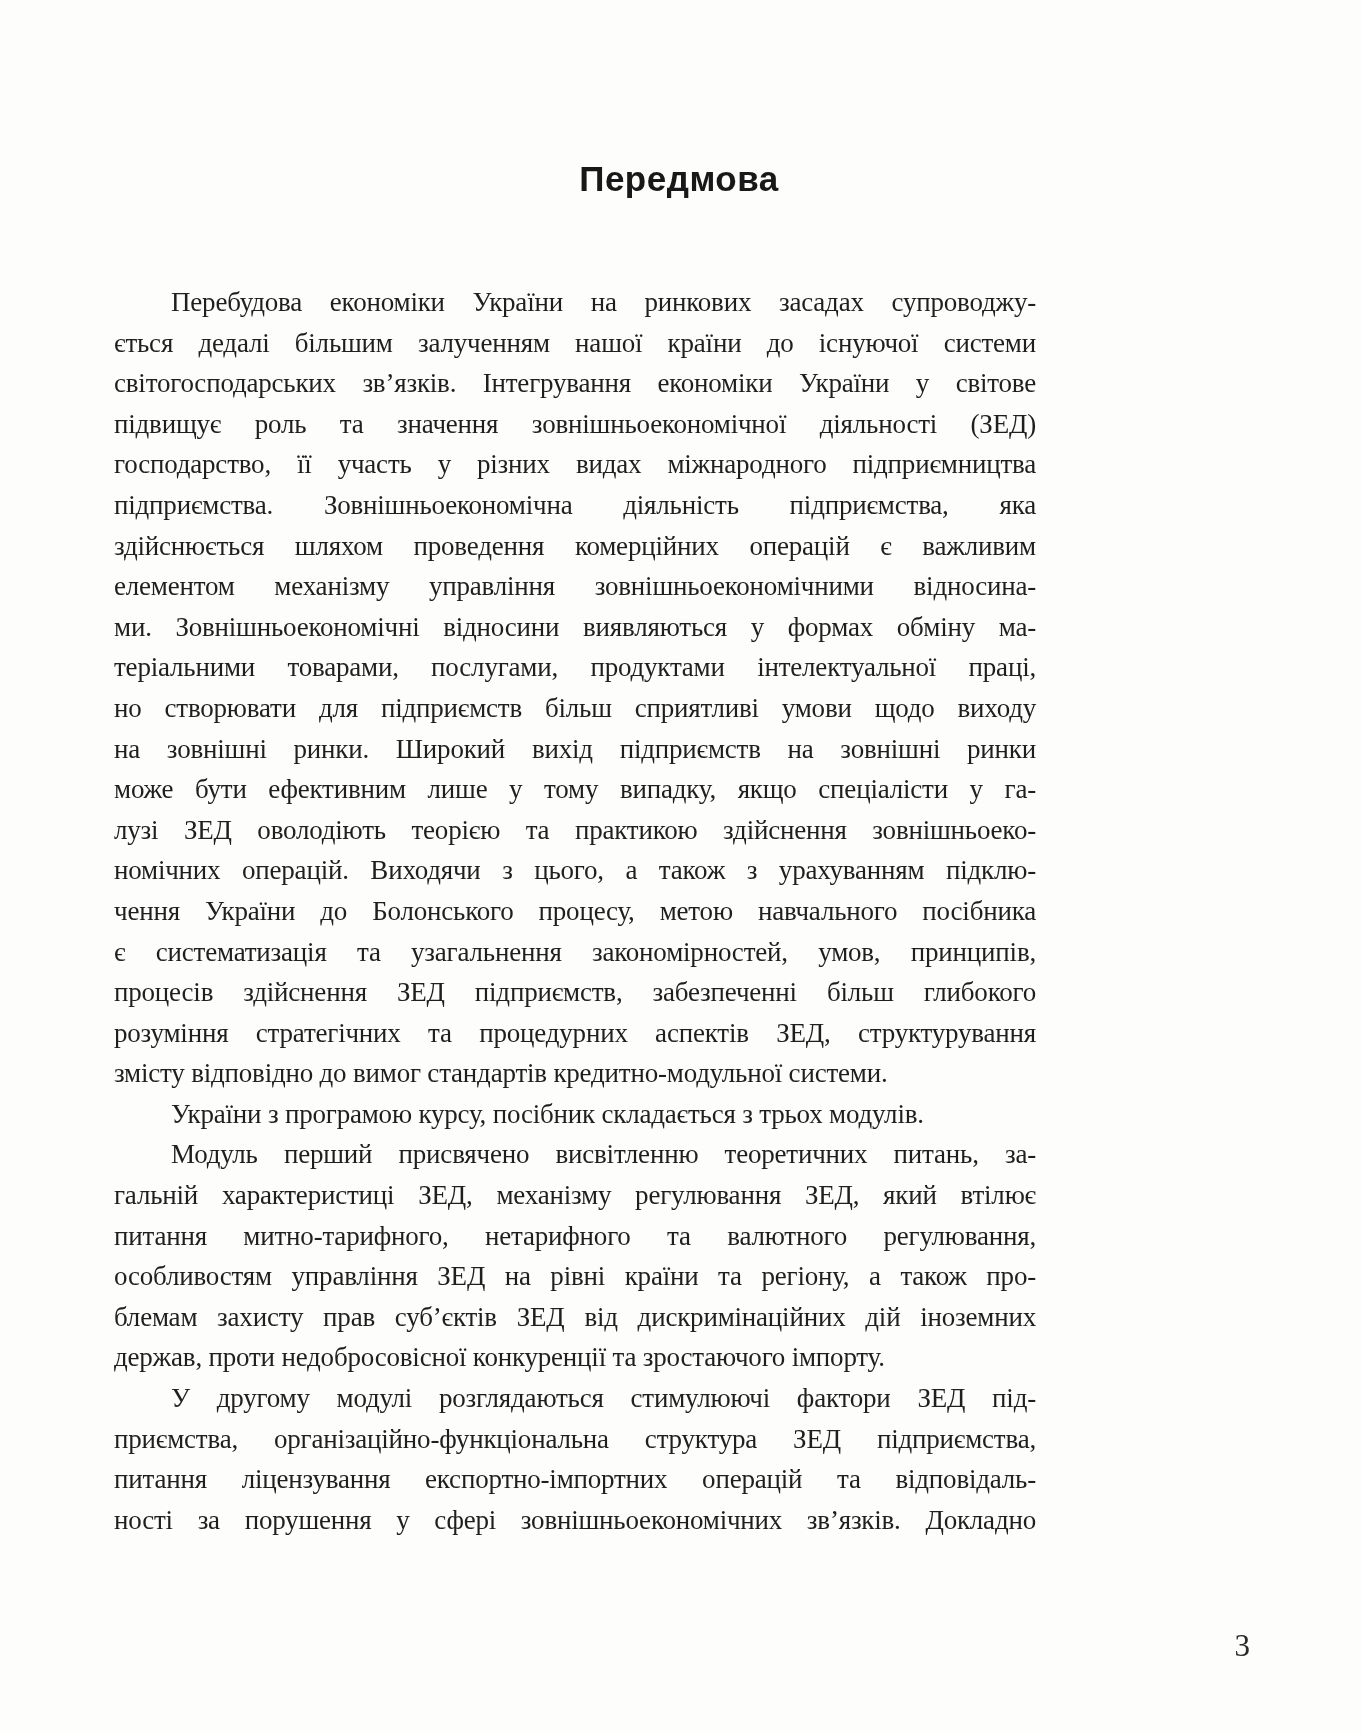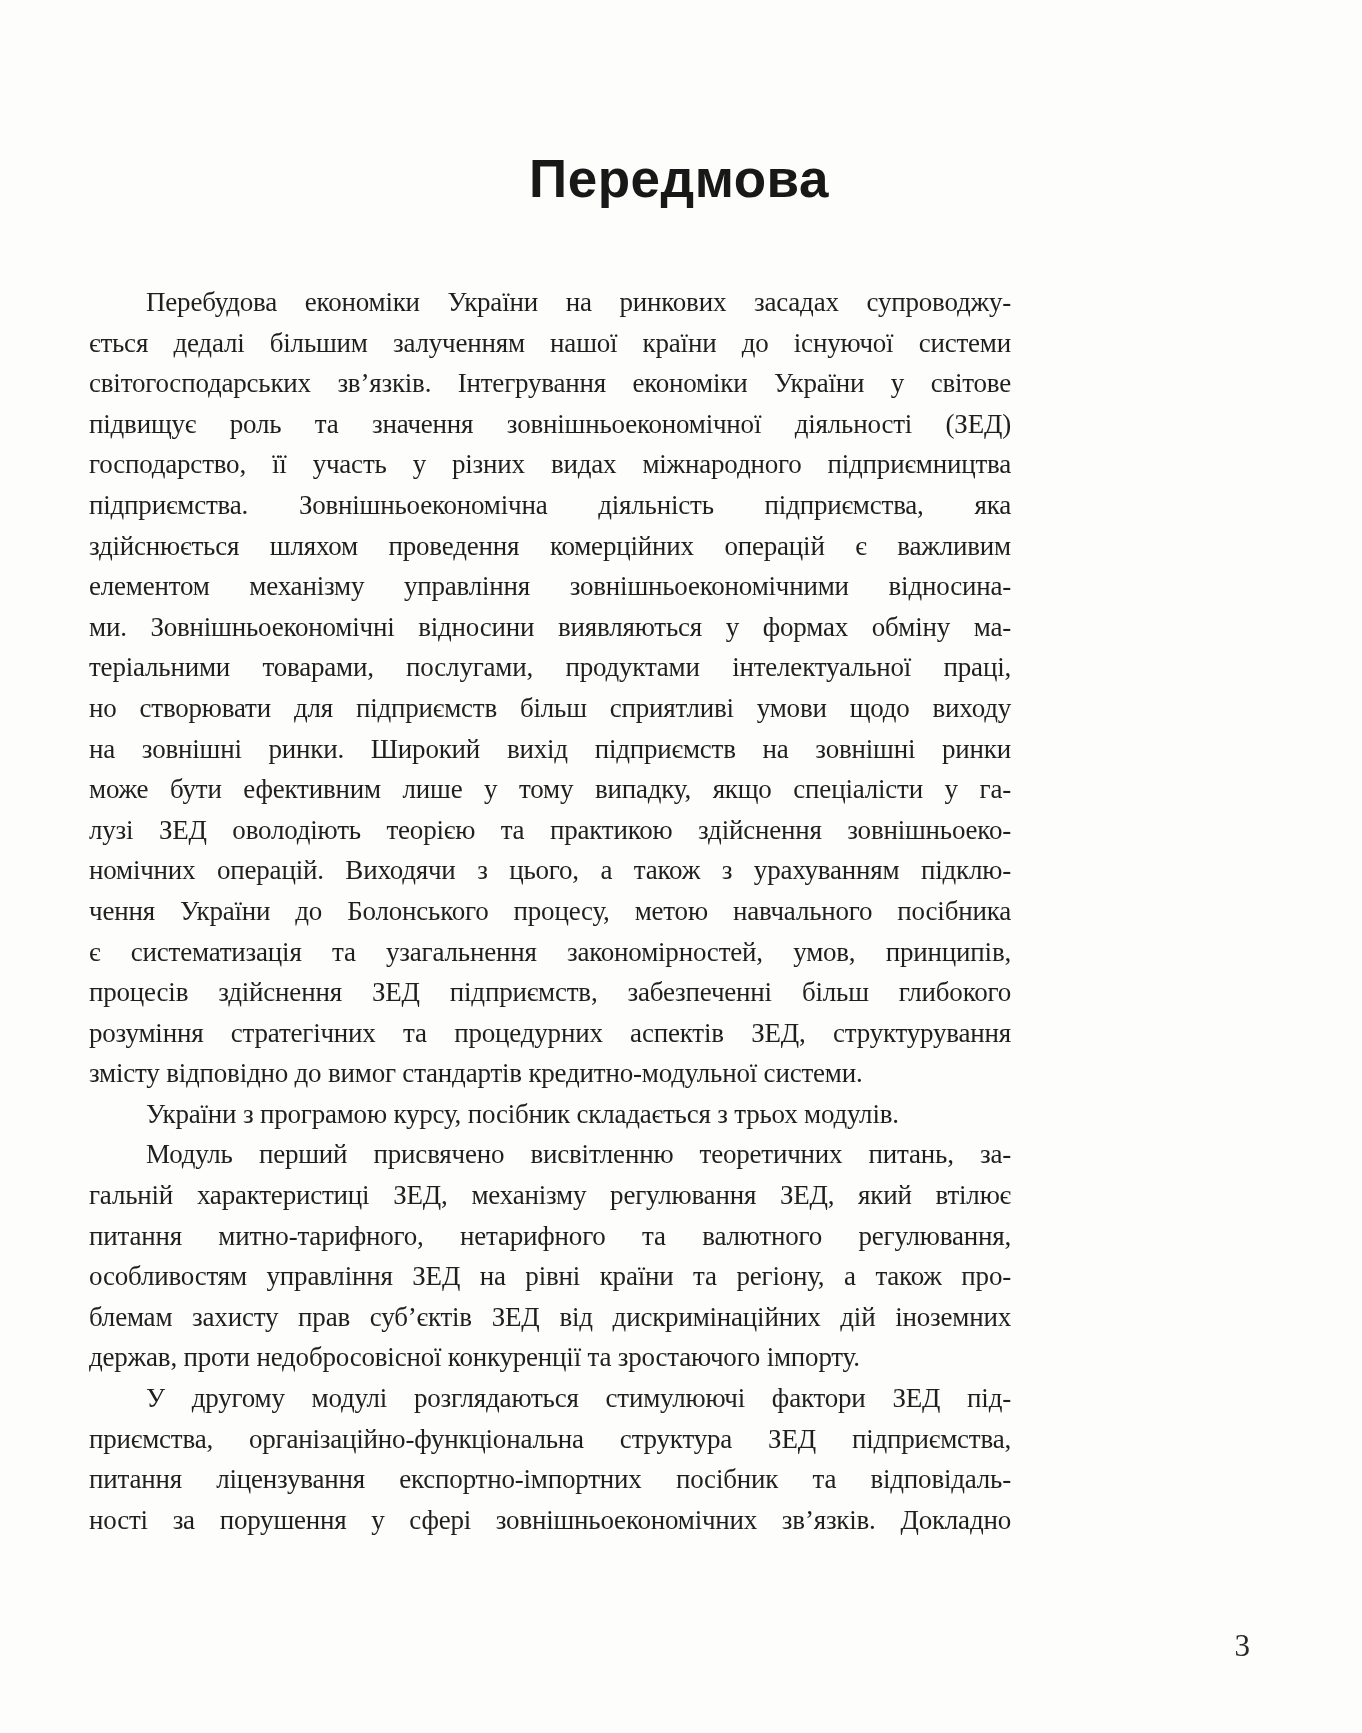--- a/index.html
+++ b/index.html
@@ -17,28 +17,28 @@
     overflow: hidden;
   }
   .title {
     margin: 0;
     padding-top: 150px;
     padding-left: 218px;
     width: 922px;
     text-align: center;
     font-family: "Liberation Sans", sans-serif;
     font-weight: bold;
-    font-size: 53px;
+    font-size: 35px;
     line-height: 58px;
     letter-spacing: 0.5px;
     color: #181818;
   }
   .text-body {
     margin-top: 74px;
-    margin-left: 89px;
+    margin-left: 114px;
     width: 922px;
     font-family: "Liberation Serif", serif;
     font-size: 27px;
     line-height: 40.6px;
     letter-spacing: -0.2px;
     color: #201f1e;
   }
   .line {
     text-align: justify;
     text-align-last: justify;
@@ -88,18 +88,18 @@
       <div class="line para-end">змісту відповідно до вимог стандартів кредитно-модульної системи.</div>
       <div class="line indent para-end">України з програмою курсу, посібник складається з трьох модулів.</div>
       <div class="line indent">Модуль перший присвячено висвітленню теоретичних питань, за-</div>
       <div class="line">гальній характеристиці ЗЕД, механізму регулювання ЗЕД, який втілює</div>
       <div class="line">питання митно-тарифного, нетарифного та валютного регулювання,</div>
       <div class="line">особливостям управління ЗЕД на рівні країни та регіону, а також про-</div>
       <div class="line">блемам захисту прав суб’єктів ЗЕД від дискримінаційних дій іноземних</div>
       <div class="line para-end">держав, проти недобросовісної конкуренції та зростаючого імпорту.</div>
       <div class="line indent">У другому модулі розглядаються стимулюючі фактори ЗЕД під-</div>
       <div class="line">приємства, організаційно-функціональна структура ЗЕД підприємства,</div>
-      <div class="line">питання ліцензування експортно-імпортних посібник та відповідаль-</div>
+      <div class="line">питання ліцензування експортно-імпортних операцій та відповідаль-</div>
       <div class="line">ності за порушення у сфері зовнішньоекономічних зв’язків. Докладно</div>
     </div>
 
   <div class="page-number">3</div>
 </div>
 
 </body></html>

